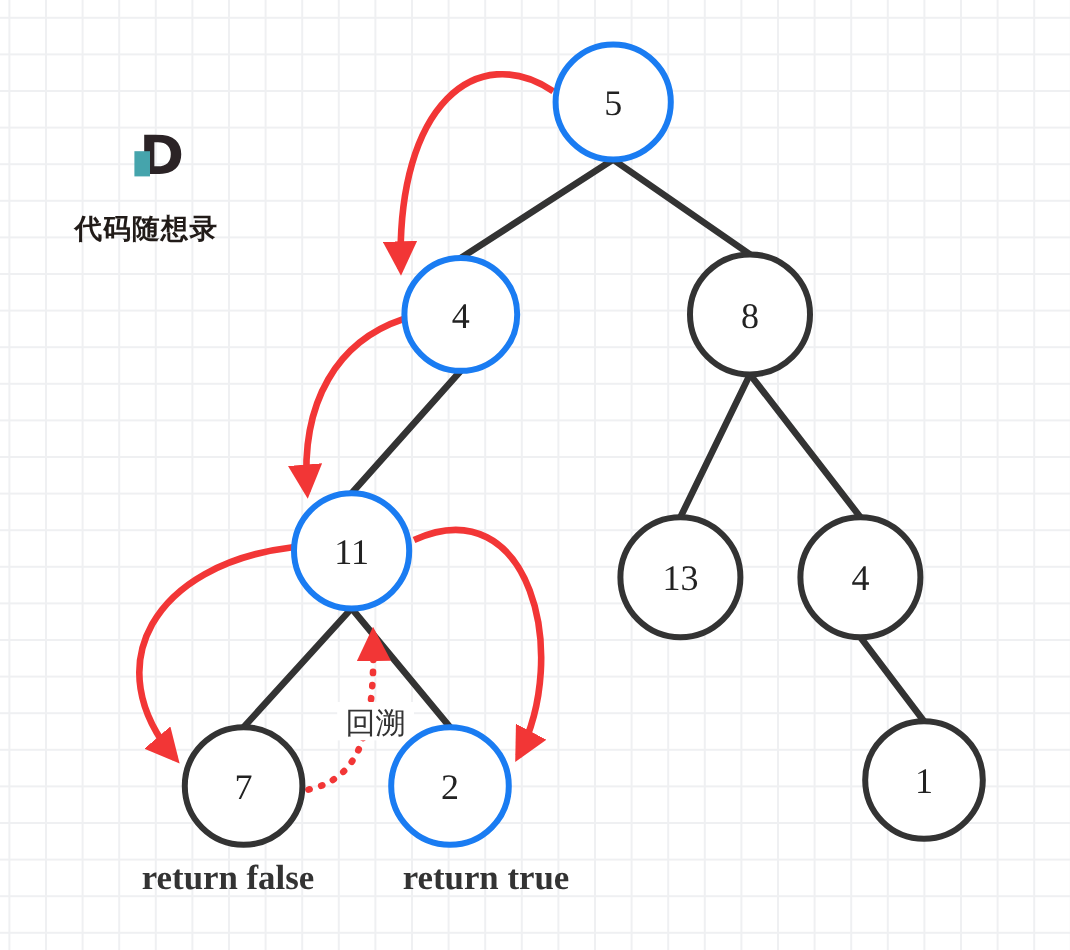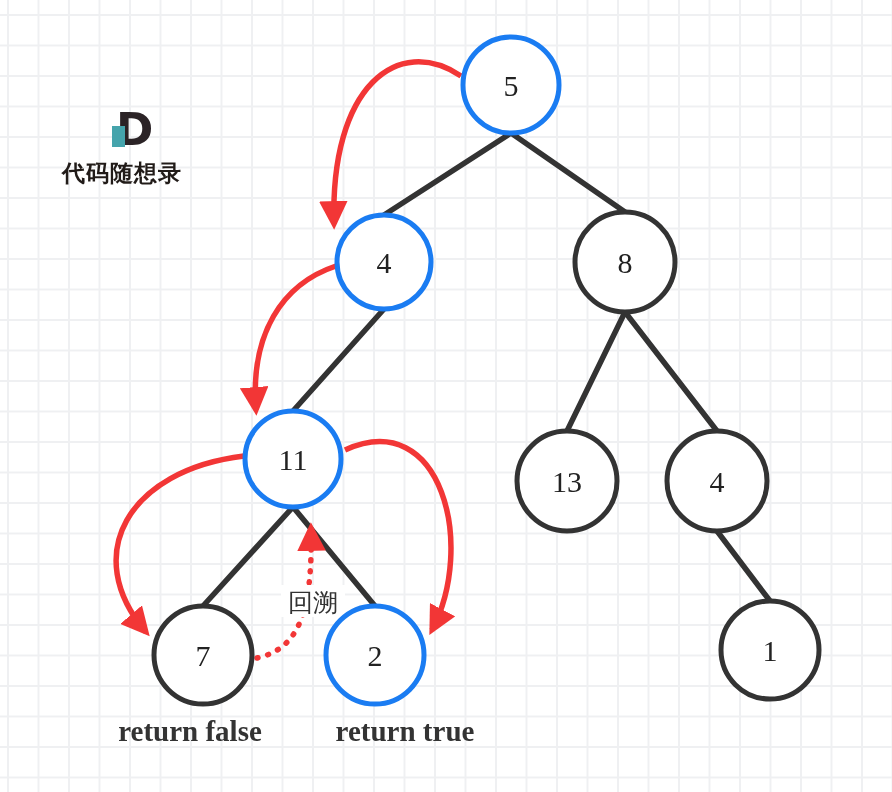--- a/index.html
+++ b/index.html
@@ -22,21 +22,21 @@
     position:absolute;left:4px;top:-6px;
     font-family:"DejaVu Sans", sans-serif;
     font-weight:700;font-size:45px;line-height:48px;
     color:#2b2326;letter-spacing:0;
   }
   .logo-teal{
     position:absolute;left:0px;top:14px;width:13px;height:21px;
     background:#45a4ac;
   }
   .logo-text{
-    margin-top:2px;
+    margin-top:19px;
     font-family:"Liberation Serif", serif;
     font-weight:700;font-size:23px;color:#211b18;
     letter-spacing:1px;white-space:nowrap;
   }
   .node-num{
     font-family:"Liberation Serif","DejaVu Serif",serif;
     font-size:30px;fill:#222222;
   }
   .return-label{
     font-family:"Liberation Serif","DejaVu Serif",serif;

